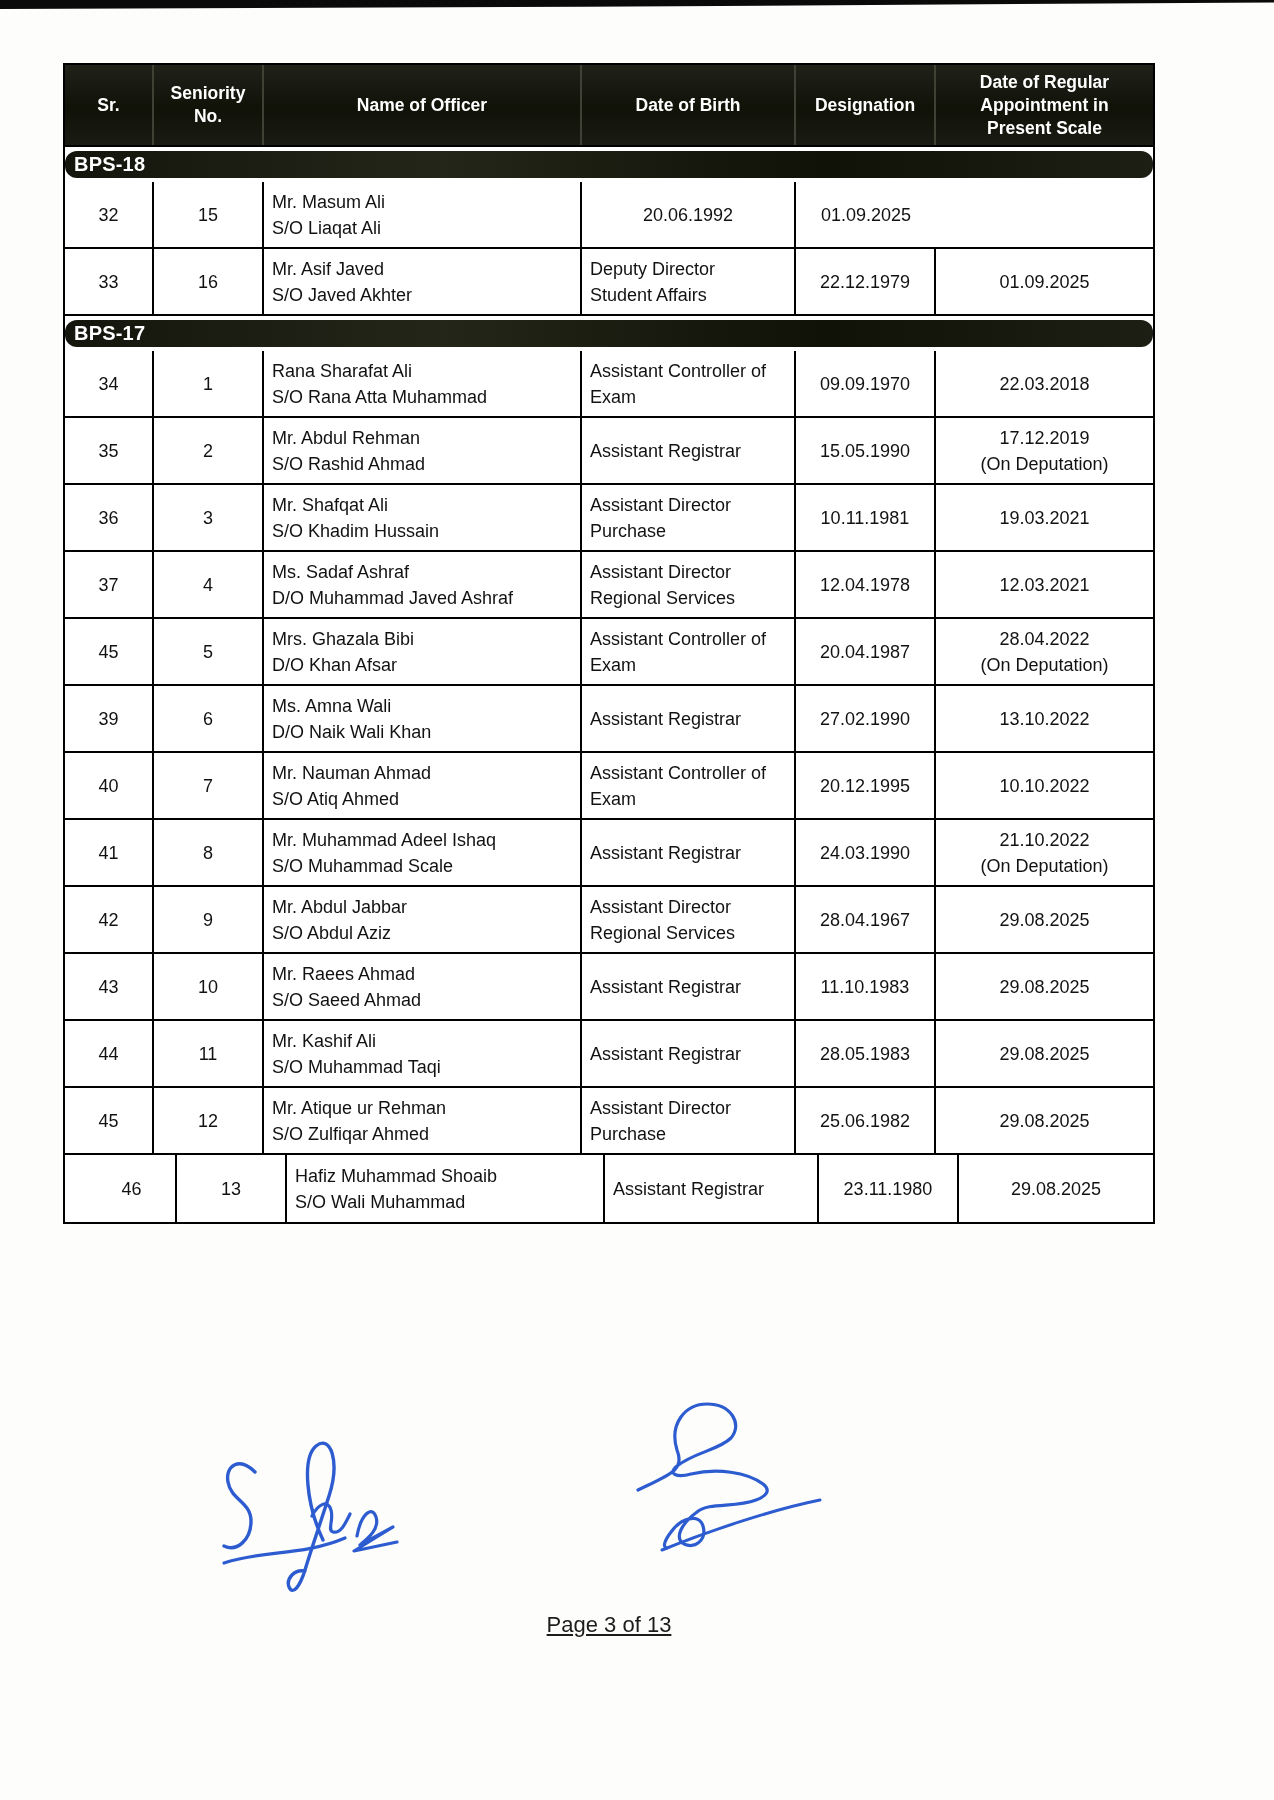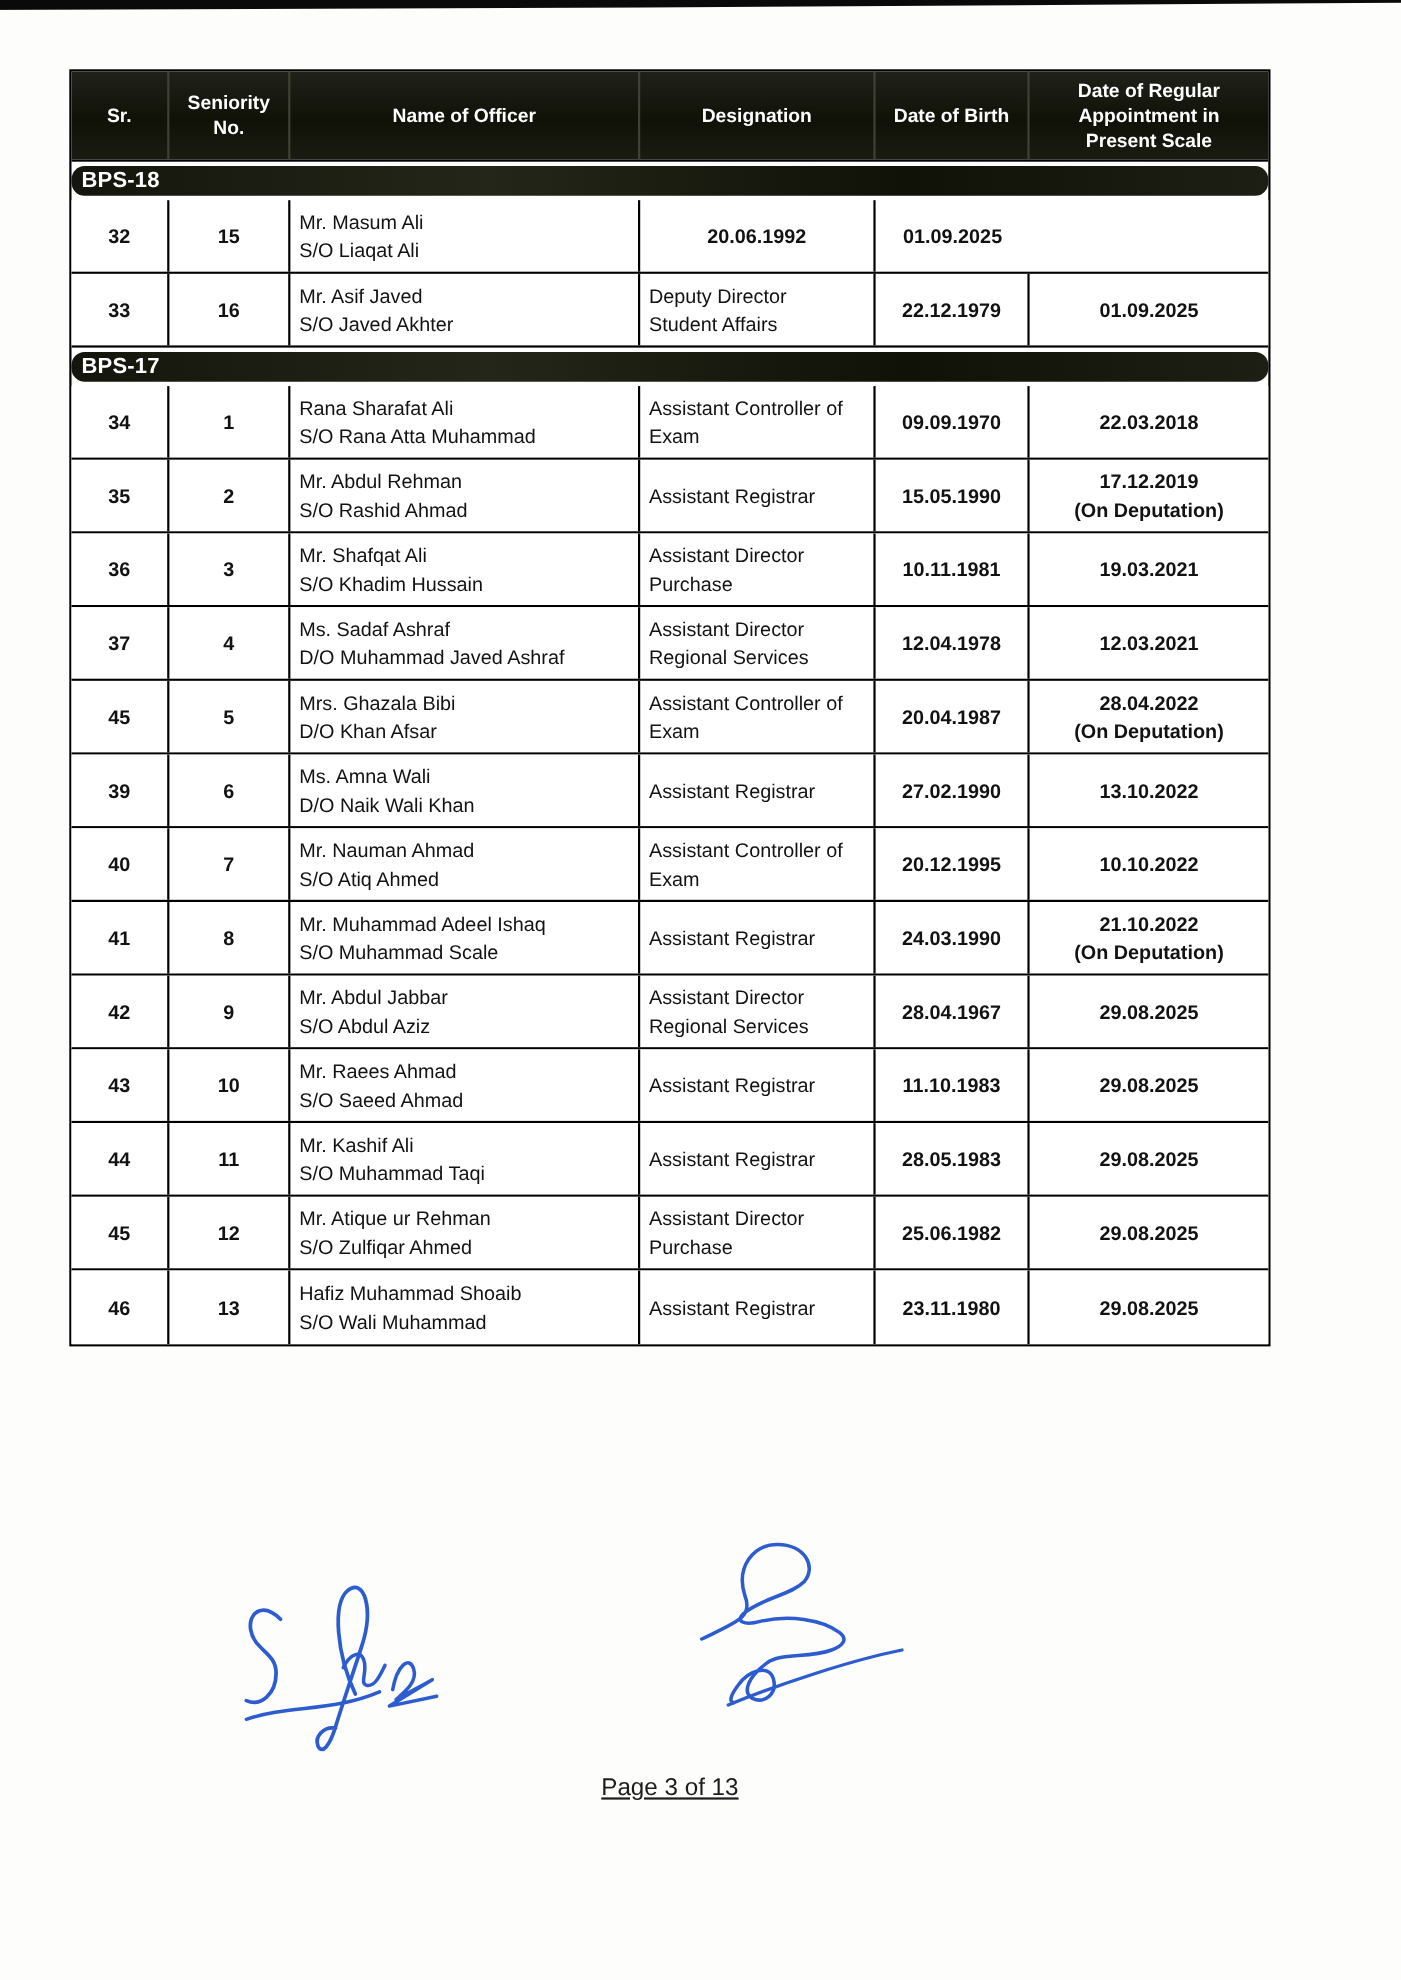--- a/index.html
+++ b/index.html
@@ -55,30 +55,30 @@
     letter-spacing:.2px;
     border-radius:12px;
   }
   .row{
     display:grid;
     grid-template-columns:89px 110px 318px 214px 140px 1fr;
     min-height:67px;
     border-bottom:2px solid var(--table-border);
     background:#ffffff;
   }
-  .row:last-child{border-bottom:none;}
+  .row:last-child{border-bottom:none;margin-left:23px;}
   .cell{
     display:flex;flex-direction:column;justify-content:center;
     padding:5px 8px;
     font-size:18px;color:var(--text);
     border-right:2px solid var(--table-border);
     line-height:1.45;
   }
   .cell:last-child{border-right:none;}
-  .cell.center{align-items:center;text-align:center;font-weight:bold;}
+  .cell.center{align-items:center;text-align:center;}
   .cell.left{align-items:flex-start;text-align:left;}
   .cell.desig{padding-right:16px;}
   .cell.appt{white-space:pre-line;}
   .signature{position:absolute;}
   .signature path{
     fill:none;
     stroke:var(--ink-blue);
     stroke-linecap:round;stroke-linejoin:round;
   }
   .footer{
@@ -92,22 +92,22 @@
 
 <div class="page">
 
   <div class="scan-line"></div>
 
   <div class="doc-table">
     <div class="thead">
       <div class="th">Sr.</div>
       <div class="th">Seniority No.</div>
       <div class="th">Name of Officer</div>
+      <div class="th">Date of Birth</div>
       <div class="th">Designation</div>
-      <div class="th">Date of Birth</div>
       <div class="th">Date of Regular Appointment in Present Scale</div>
     </div>
     <div>
         <div class="band">
       <span>BPS-18</span>
     </div>
         <div class="row">
       <div class="cell center">32</div>
       <div class="cell center">15</div>
       <div class="cell left">

